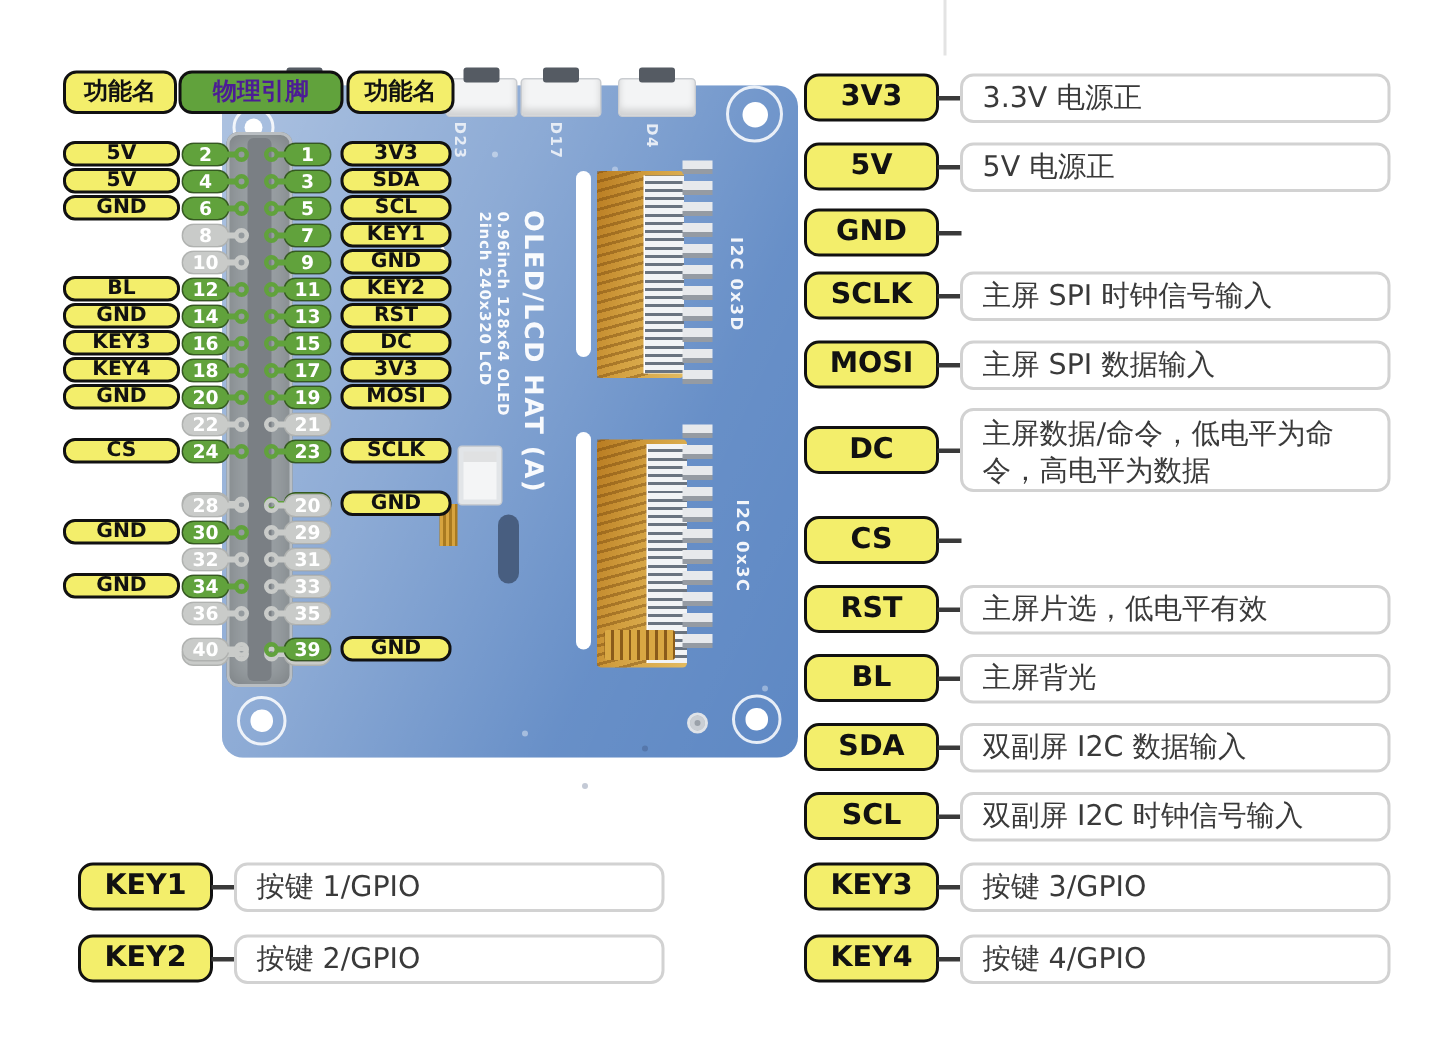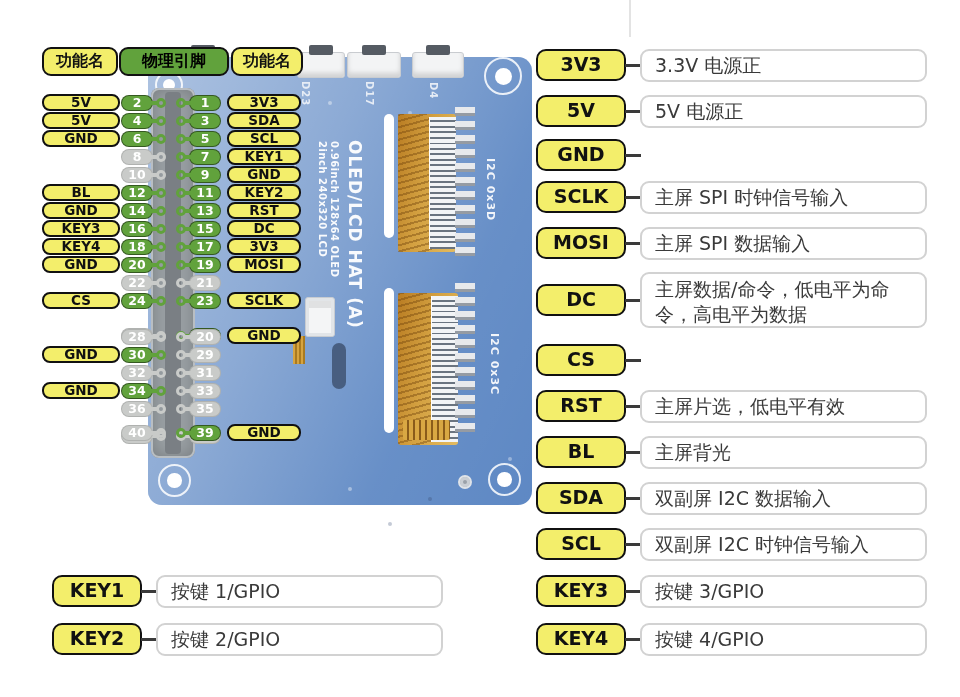--- a/index.html
+++ b/index.html
@@ -91,21 +91,21 @@
   .pbadge::after{content:'';position:absolute;top:50%;margin-top:-5px;width:10px;height:10px;border-radius:50%;
        box-sizing:border-box;border:3px solid var(--green);}
   .pbadge-left::before{right:-6px;} .pbadge-left::after{right:-14px;}
   .pbadge-right::before{left:-6px;} .pbadge-right::after{left:-14px;}
   .pbadge.unused::before{background:var(--graybadge);} .pbadge.unused::after{border-color:var(--graybadge);}
 
   
   .tl-box{position:absolute;top:47px;height:29px;box-sizing:border-box;border:2.5px solid var(--ink);
        border-radius:9px;font-size:16px;font-weight:600;line-height:24px;text-align:center;color:var(--ink);
        background:var(--yellow);}
-  #tl1{left:42px;width:76px;} #tl2{left:119px;width:110px;background:var(--green);color:#000000;}
+  #tl1{left:42px;width:76px;} #tl2{left:119px;width:110px;background:var(--green);color:#4c1d95;}
   #tl3{left:231px;width:72px;}
 
   
   .legend-row,.key-row{position:absolute;width:392px;height:33px;}
   .ybox{position:absolute;left:0;top:0;width:90px;height:32px;box-sizing:border-box;background:var(--yellow);
        border:2.5px solid var(--ink);border-radius:10px;font-size:19px;font-weight:600;line-height:26px;
        text-align:center;color:var(--ink);}
   .conn{position:absolute;left:89px;top:15px;width:16px;height:2.5px;background:#3a3a3a;}
   .desc-box{position:absolute;left:104px;top:0;width:287px;box-sizing:border-box;height:33px;background:#fff;
        border:2px solid #d2d2d2;border-radius:9px;font-size:19px;line-height:29px;color:#3a3a3a;

